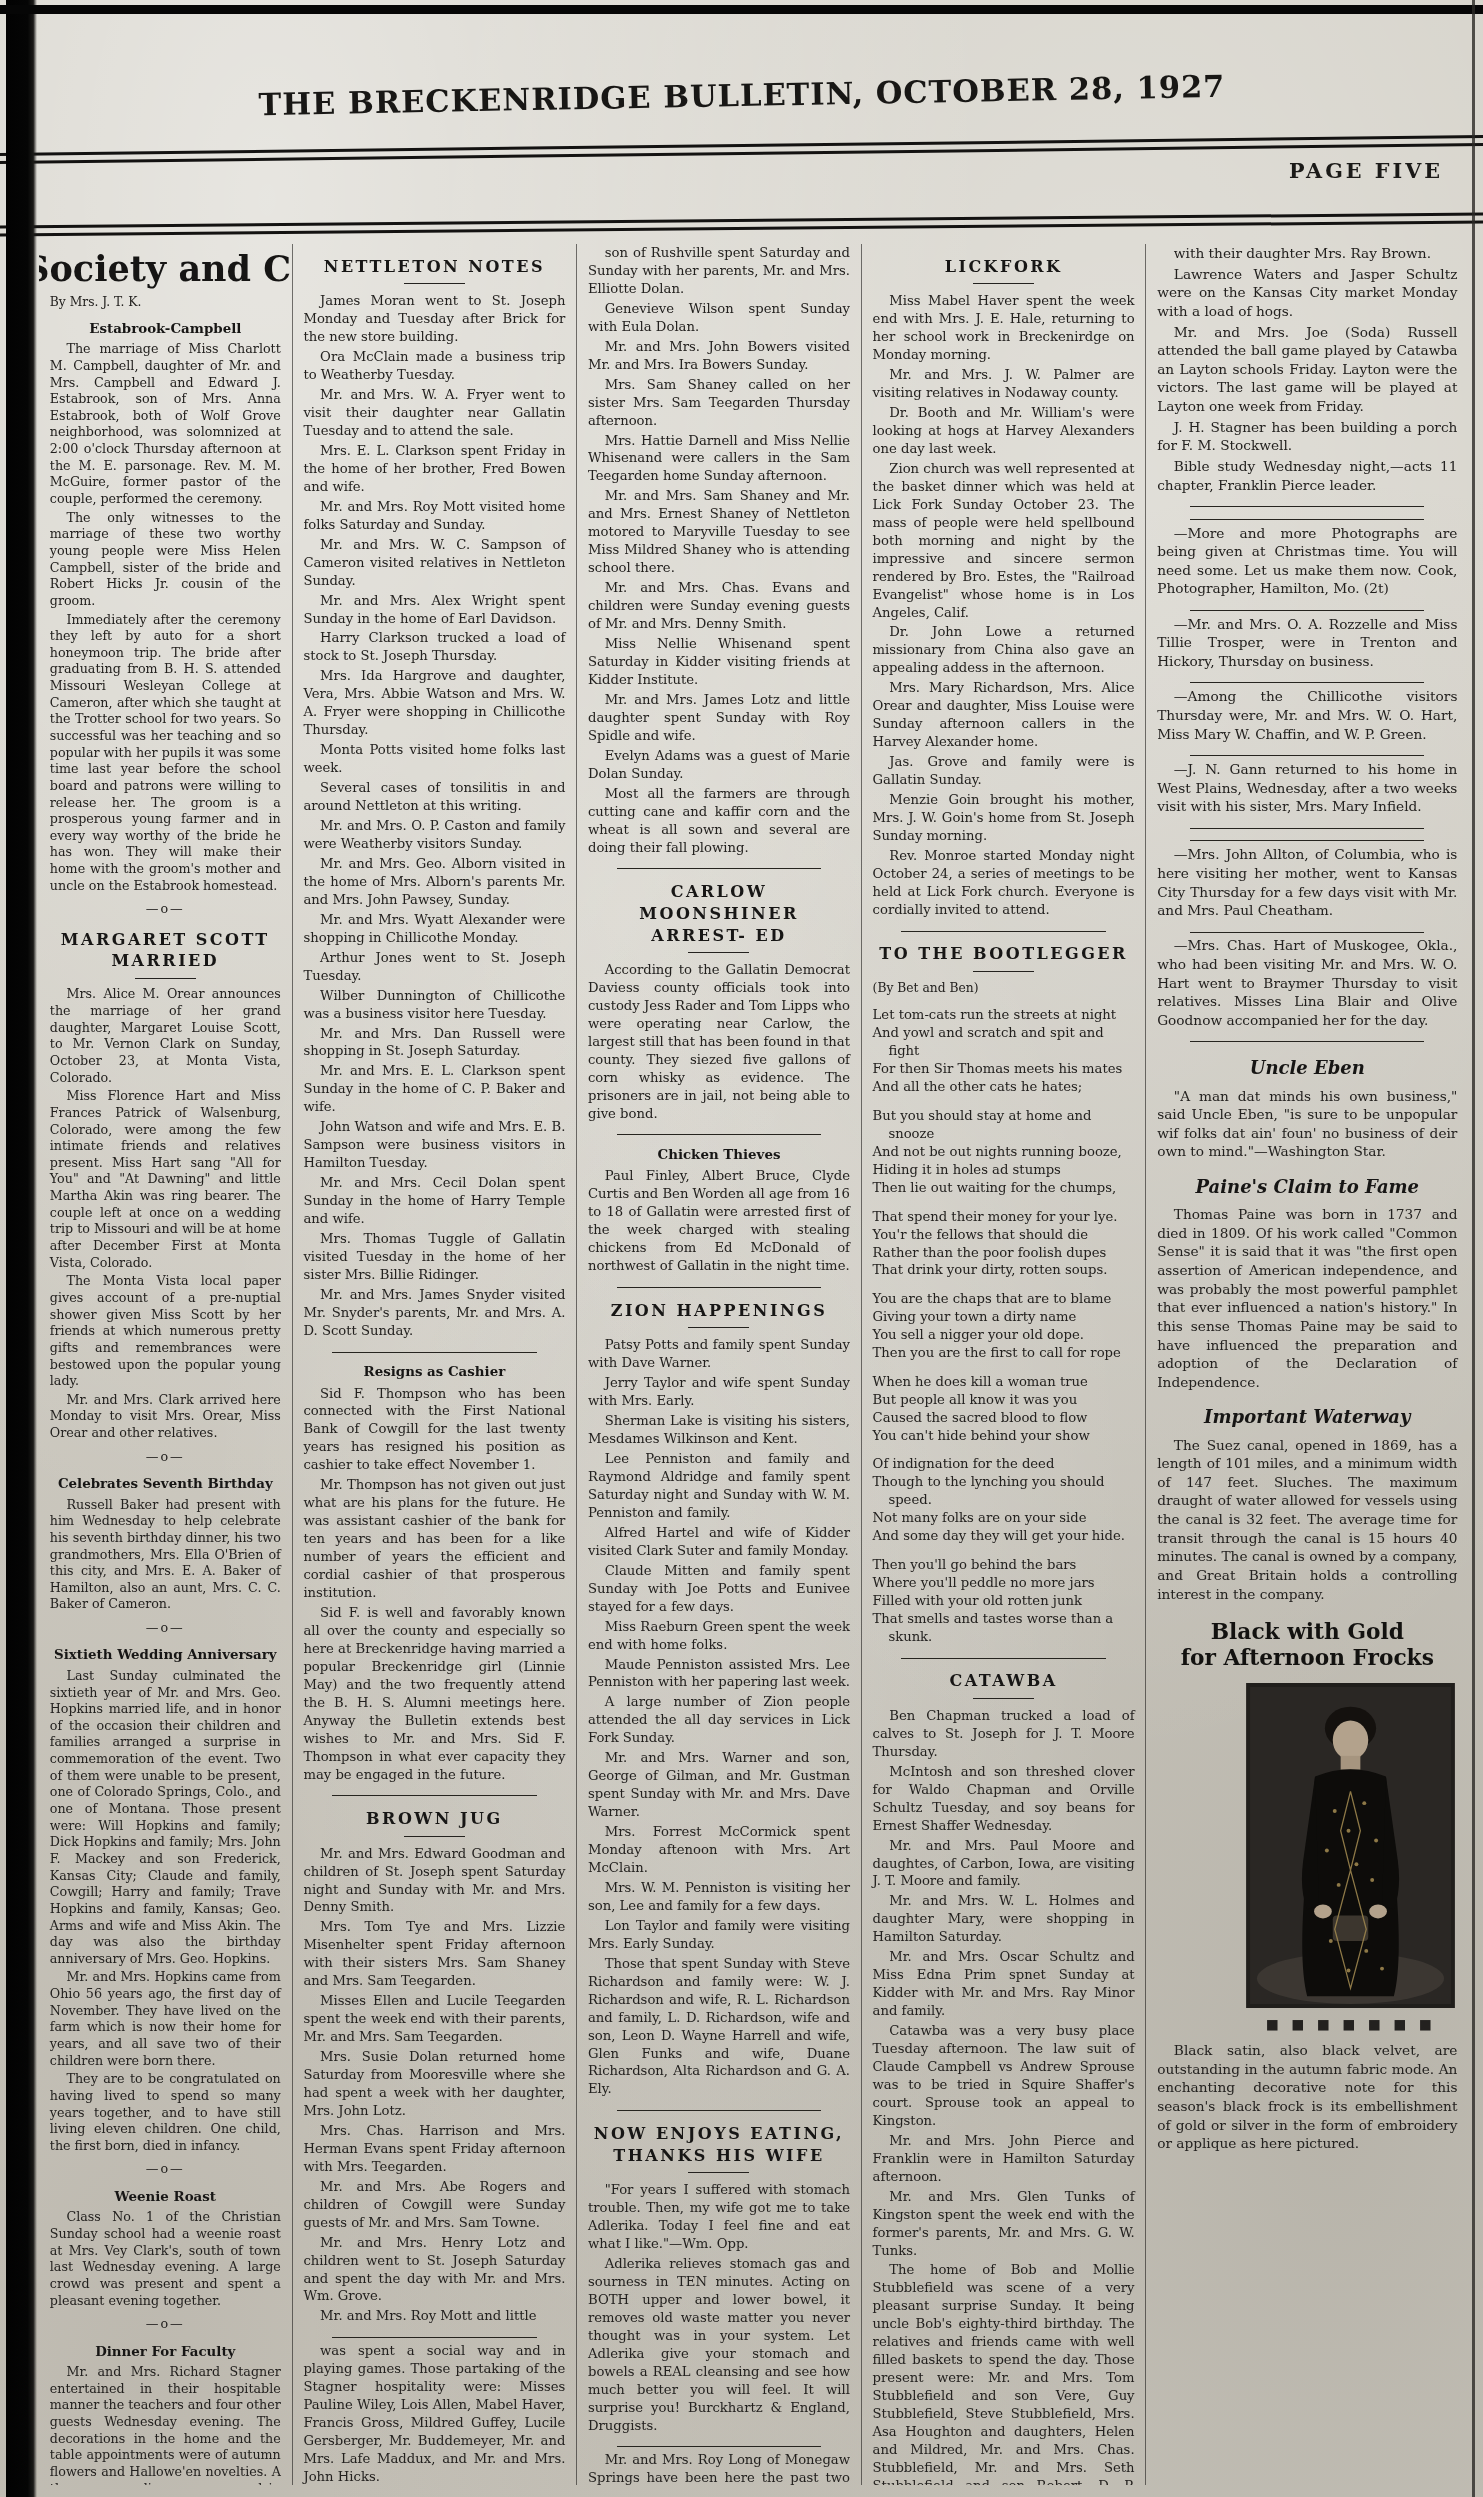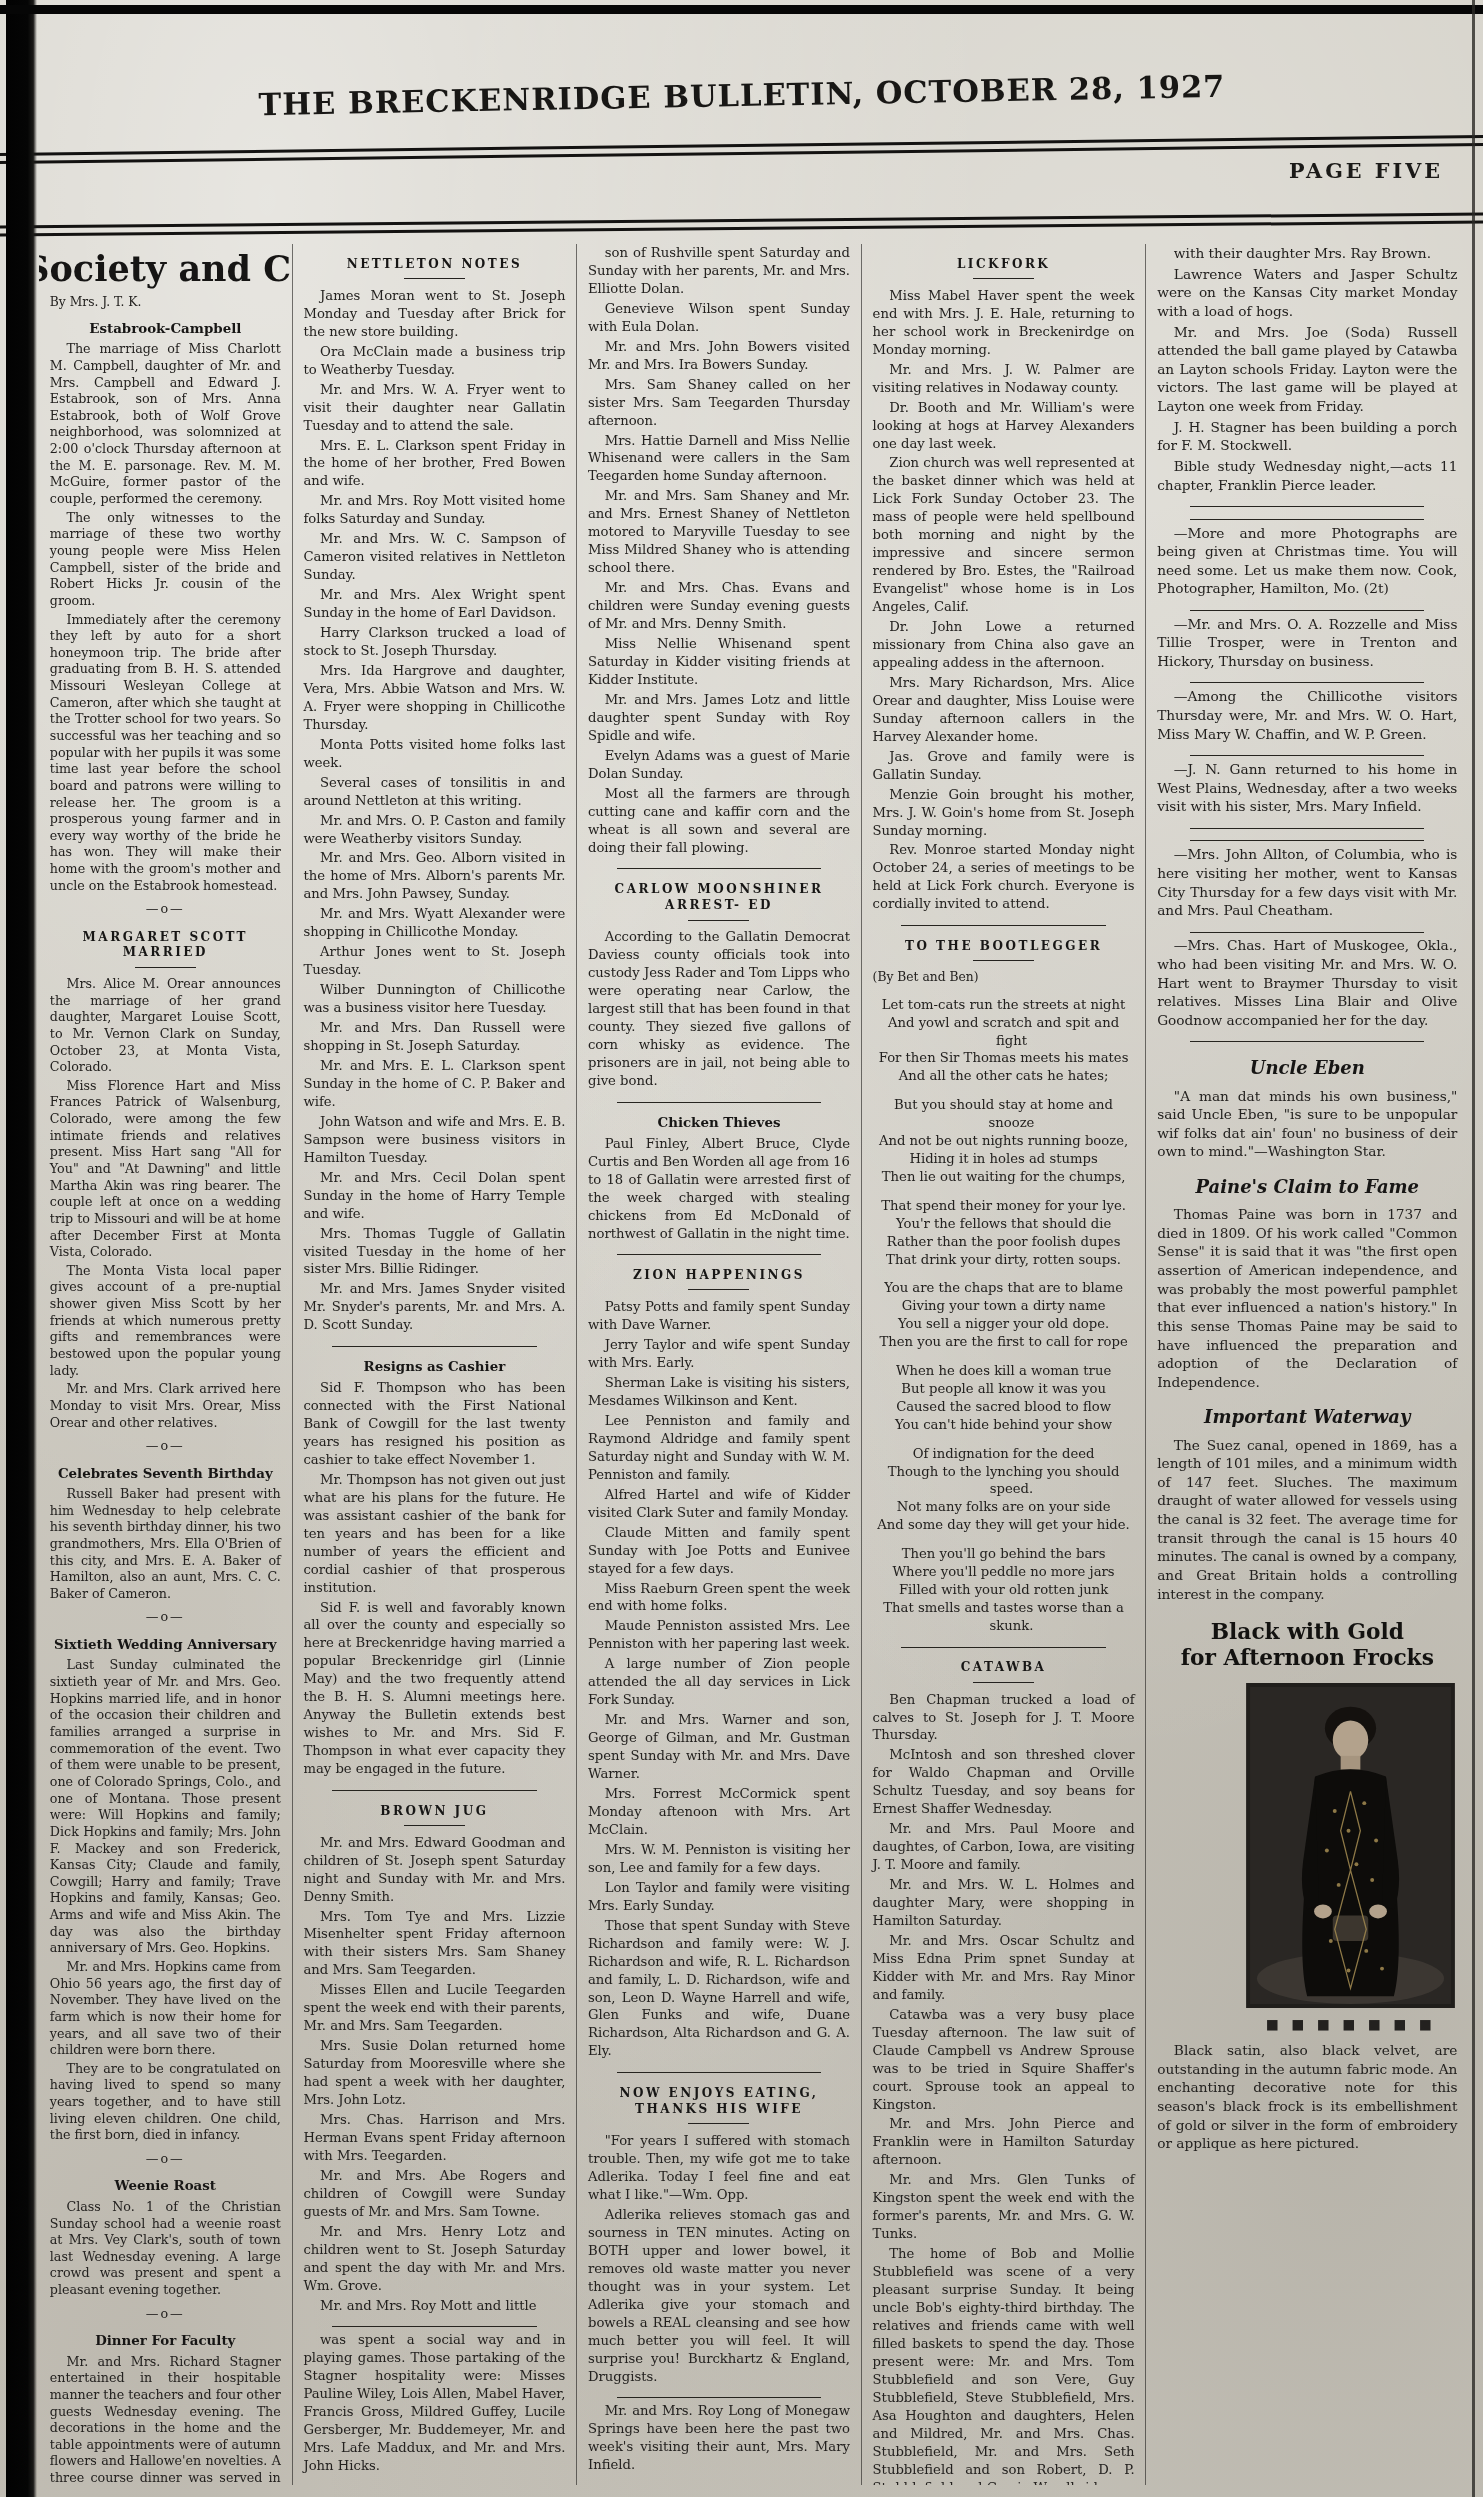--- a/index.html
+++ b/index.html
@@ -30,30 +30,30 @@
   .col:last-child{border-right:none;}
   .col-0{flex:0 0 231px;font-size:12.7px;line-height:1.31;}
   .col-1{flex:0 0 262px;}
   .col-2{flex:0 0 262px;}
   .col-3{flex:0 0 262px;}
   .col-4{flex:1 1 auto;font-size:13.7px;}
   .p{margin:0 0 2px;text-indent:16.7px;}
   .title{font-size:35px;font-weight:bold;letter-spacing:0;text-indent:0;text-align:left;
     margin:2px 0 0 -25.6px;white-space:nowrap;color:#161514;}
   .byline{text-align:left;text-indent:0;font-size:12.3px;margin:2px 0 9.9px;}
-  .head{text-align:center;text-indent:0;font-weight:bold;font-size:12px;letter-spacing:2.5px;
+  .head{text-align:center;text-indent:0;font-weight:bold;font-size:16px;letter-spacing:2.5px;
     margin:11.8px 0 2px;color:#171615;}
   .head::after{content:"";display:block;width:61px;border-top:1.6px solid #24221f;margin:5.9px auto 7.9px;}
   .subhead{text-align:center;text-indent:0;font-weight:bold;font-size:13.4px;margin:9.9px 0 3.9px;color:#171615;}
   .fancyhead{text-align:center;text-indent:0;font-weight:bold;font-style:italic;font-size:18px;
     margin:13.8px 0 5.9px;color:#161514;}
   .divider{text-align:center;text-indent:0;letter-spacing:2px;margin:6.9px 0;}
   .rule{border-top:1.3px solid #26241f;width:78%;margin:11.8px auto 3.9px;height:0;}
   .stanza{margin:0 0 10.8px;}
-  .poemline{margin:0;padding-left:15.8px;text-indent:-15.8px;text-align:center;}
+  .poemline{margin:0;padding-left:15.8px;text-indent:-15.8px;text-align:left;}
   .adhead{font-weight:bold;text-indent:0;text-align:center;font-size:21.7px;line-height:1.2;
     margin:15.8px 0 11.8px;color:#131210;}
   .photo-wrap{width:209px;margin:0 2px 2px auto;}
   .dashrow{text-align:center;letter-spacing:3.9px;font-weight:bold;margin:0 2px 7.9px auto;width:209px;text-indent:0;}
   .caption{margin-top:3.9px;}
 </style>
 </head>
 <body>
 
 <div class="page">

